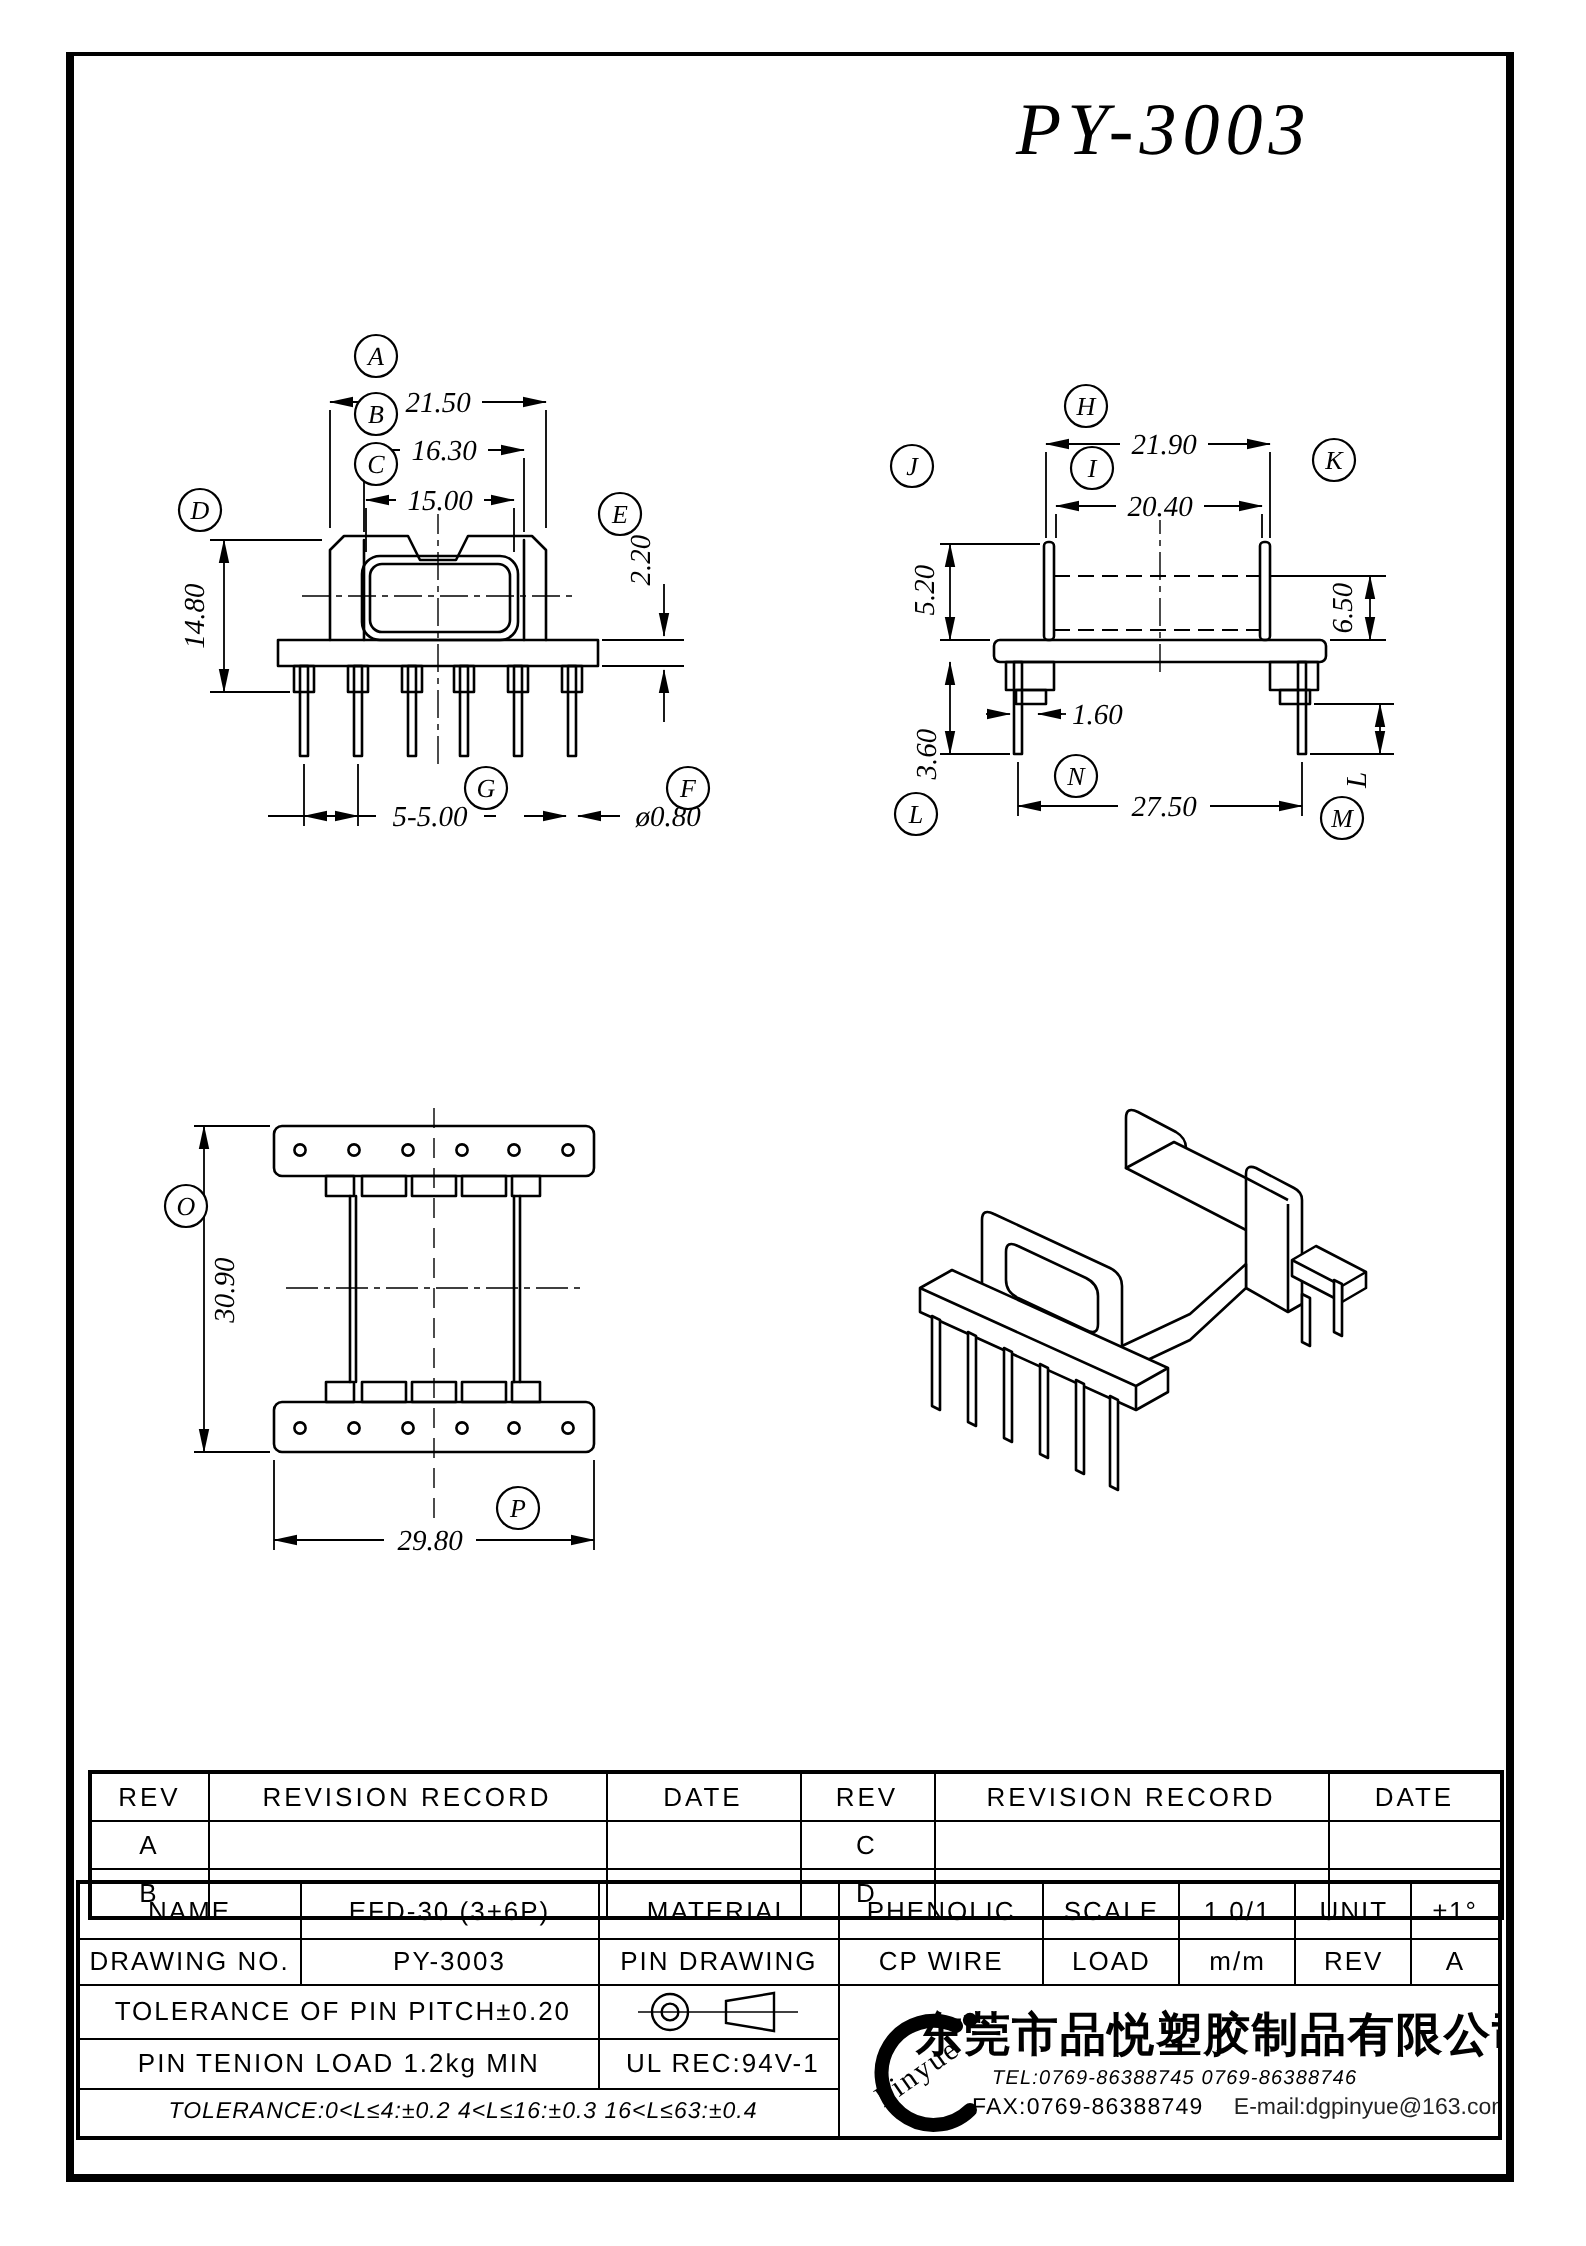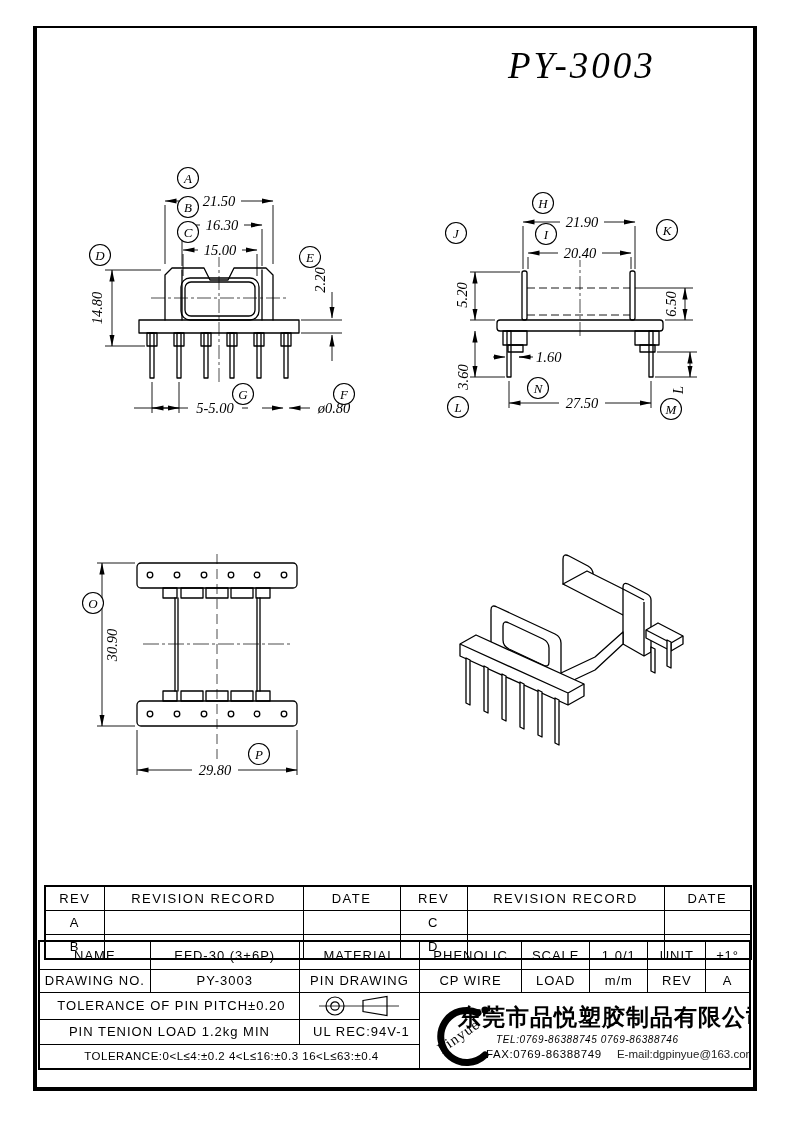--- a/index.html
+++ b/index.html
@@ -16,21 +16,21 @@
   svg .dim{font-family:"Liberation Serif",serif;font-style:italic;font-size:14.5px;fill:#000;stroke:none;}
   svg .bal{font-family:"Liberation Serif",serif;font-style:italic;font-size:13px;fill:#000;stroke:none;}
   svg .bg{fill:#fff;stroke:none;}
   svg .bc{fill:#fff;stroke:#000;stroke-width:1.1;}
   table{border-collapse:collapse;table-layout:fixed;}
   #rev-table{position:absolute;left:44px;top:885px;width:706px;border:2px solid #000;}
   #rev-table td{border:1.5px solid #000;height:23px;text-align:center;font-size:13px;letter-spacing:1.5px;padding:0;}
   #title-block{position:absolute;left:38px;top:940px;width:713px;border:2.5px solid #000;}
   #title-block td{border:1.5px solid #000;text-align:center;font-size:13px;letter-spacing:1px;padding:0 2px;overflow:hidden;white-space:nowrap;}
   .tleft{text-align:center;padding-left:6px !important;}
-  .small{font-size:11.5px !important;letter-spacing:0.5px !important;}
+  .small{font-size:11.5px !important;letter-spacing:0.5px !important;font-style:italic;}
   #company-cell{position:relative;text-align:left !important;}
   #company-name{margin:2px 0 0 36px;font-size:23px;font-weight:bold;letter-spacing:1px;white-space:nowrap;
      font-family:"DejaVu Sans",sans-serif;}
   #company-tel{margin:1px 0 0 74px;font-size:10px;letter-spacing:0.6px;white-space:nowrap;font-style:italic;}
   #company-fax{margin:3px 0 0 64px;font-size:11.5px;letter-spacing:0.6px;white-space:nowrap;}
   #company-fax .em{font-weight:normal;color:#222;letter-spacing:0;}
   #pinyue-logo{position:absolute;left:2px;top:8px;}
 </style>
 </head>
 <body>

